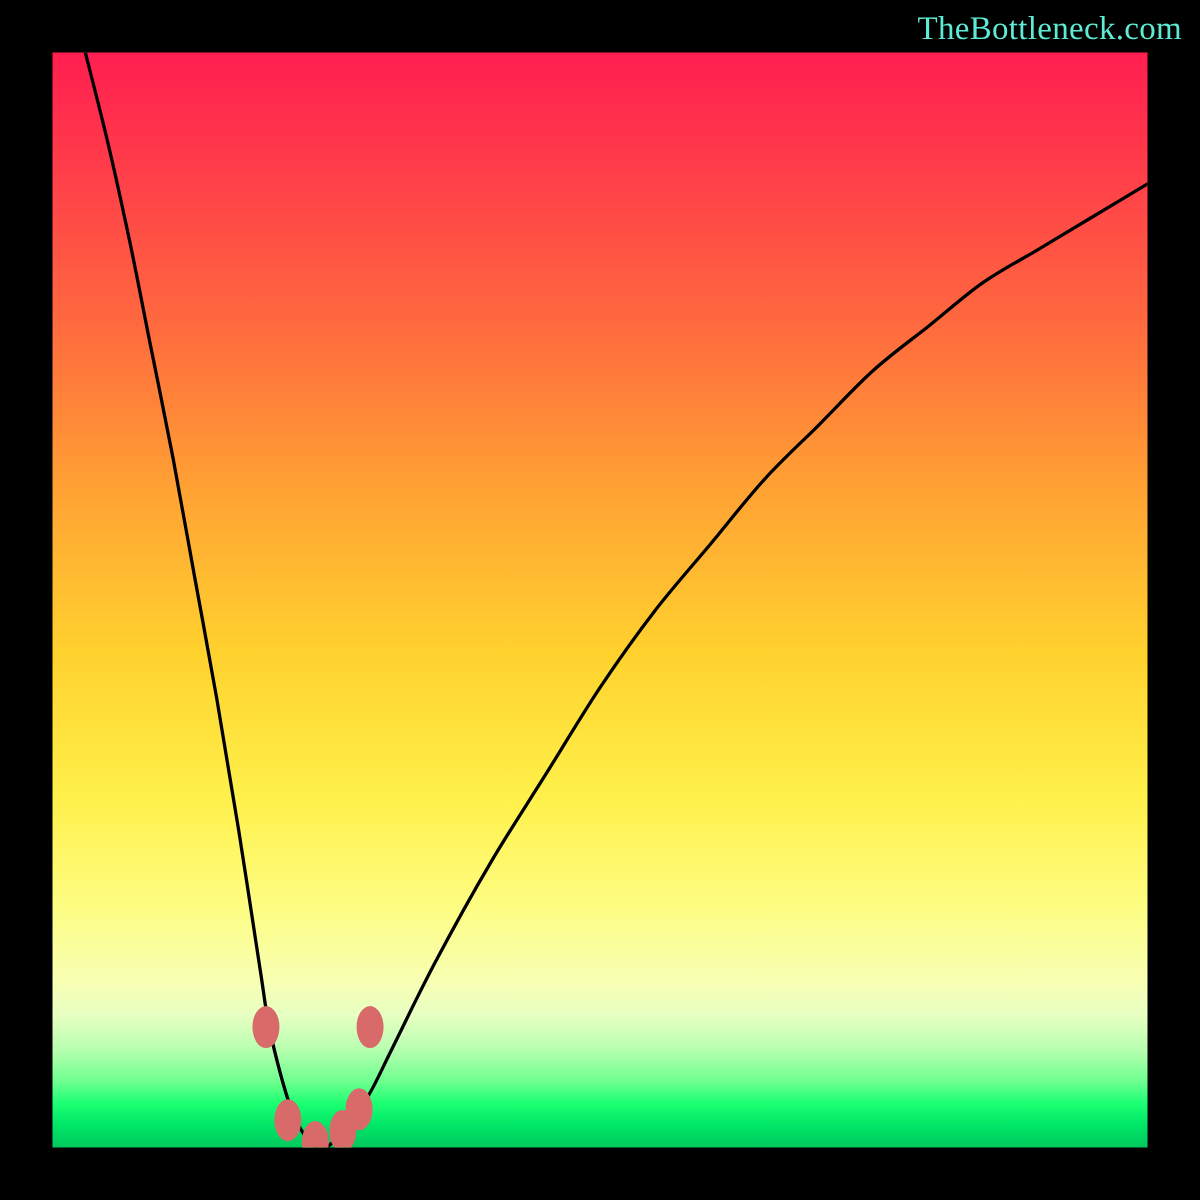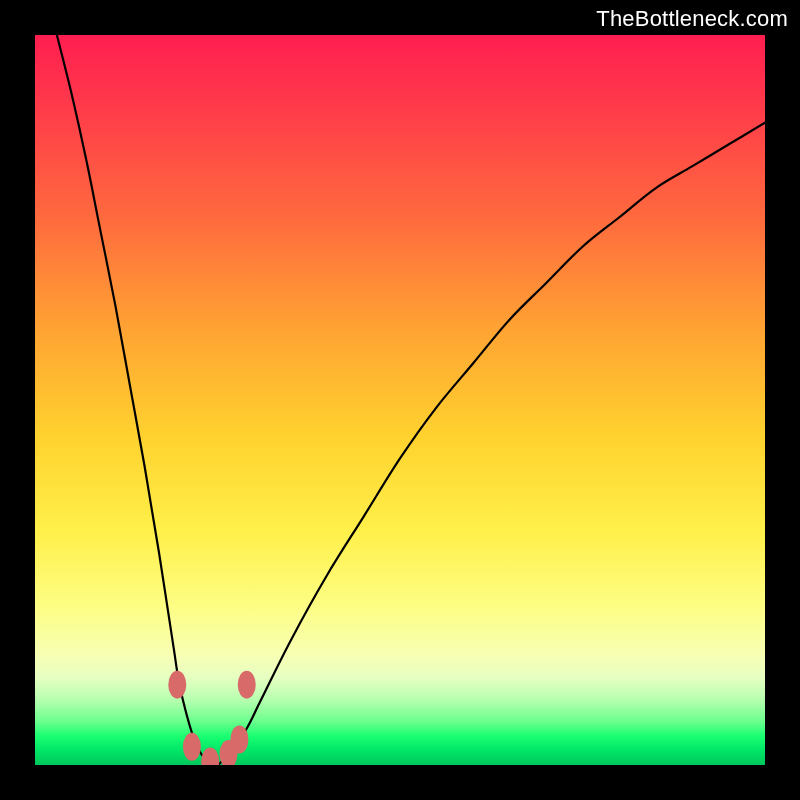--- a/index.html
+++ b/index.html
@@ -38,23 +38,23 @@
       #6dff8e 94%,
       #1bff72 96%,
       #00e667 98%,
       #00c85c 100%
     );
   }
   .watermark {
     position: absolute;
     top: 6px;
     right: 12px;
-    font-family: Liberation Sans, sans-serif;
+    font-family: Liberation Serif, serif;
     font-size: 22px;
-    color: #ffffff;
+    color: #5eead4;
     letter-spacing: 0.2px;
     user-select: none;
   }
   svg.curve {
     position: absolute;
     left: 0;
     top: 0;
     width: 730px;
     height: 730px;
   }

